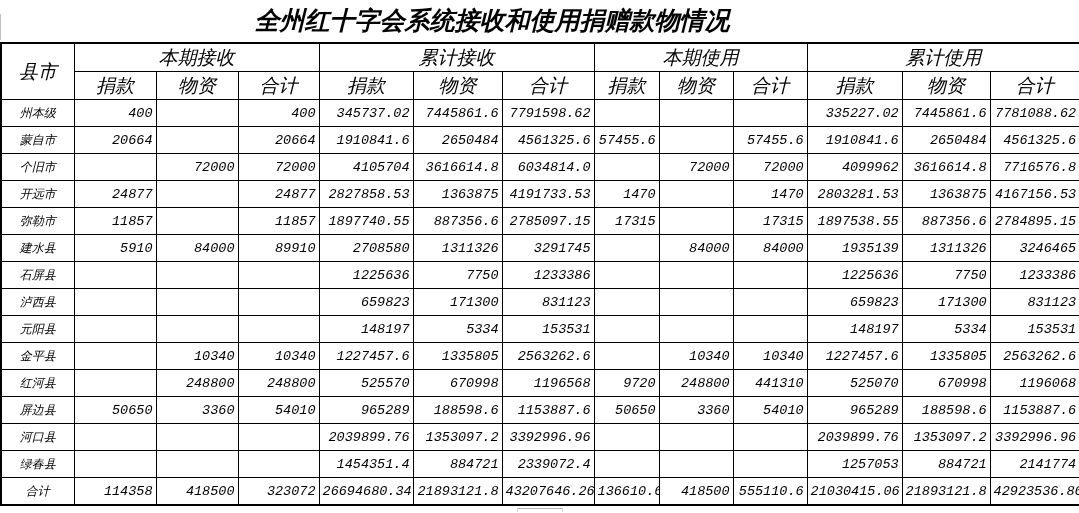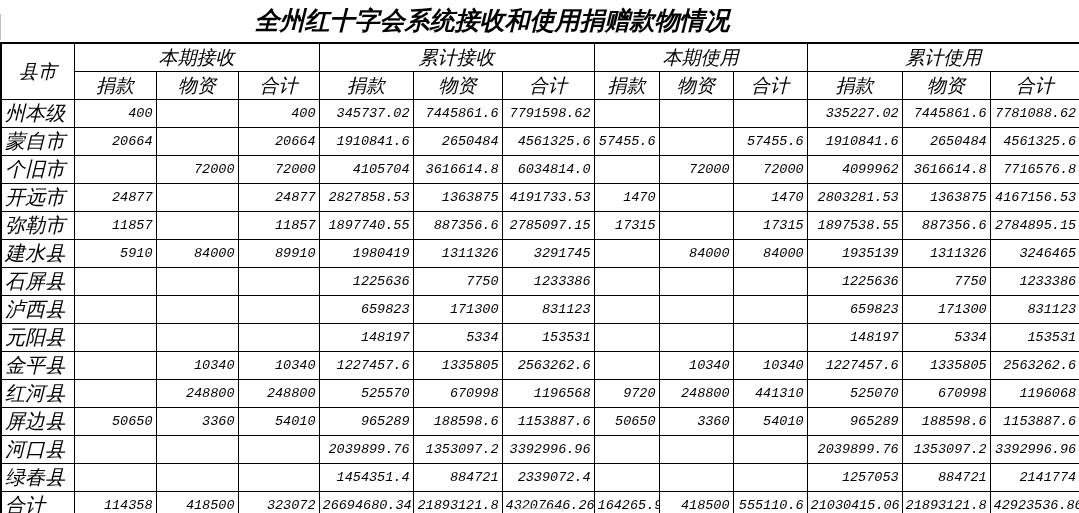--- a/index.html
+++ b/index.html
@@ -9,21 +9,21 @@
   .title{position:absolute;top:4px;left:0;width:984px;text-align:center;
          font-size:25px;font-weight:bold;white-space:nowrap;
          font-family:"Liberation Sans","DejaVu Sans",sans-serif;}
   table.tbl{position:absolute;left:0;top:42px;width:1079px;
             border-collapse:collapse;table-layout:fixed;
             border:2px solid #000;}
   .tbl th,.tbl td{border:1px solid #000;padding:0 3px;overflow:hidden;
                   white-space:nowrap;vertical-align:middle;}
   .tbl th{font-weight:normal;font-size:19px;text-align:center;height:27px;}
   .tbl td{height:26px;}
-  .tbl td.name-col{font-size:20px;}
+  .tbl td.name-col{font-size:12px;text-align:center;}
   .tbl td.num{font-family:"Liberation Mono","DejaVu Sans Mono",monospace;
               font-size:13.5px;text-align:right;}
   .artifact-left{position:absolute;left:0;top:14px;width:1px;height:26px;background:#c0c0c0;}
   .artifact-bottom{position:absolute;left:517px;top:508px;width:44px;height:3px;
                    border-top:1px solid #b4b4b4;border-left:1px solid #d4d4d4;
                    border-right:1px solid #d4d4d4;}
 </style>
 </head>
 <body>
 
@@ -144,21 +144,21 @@
           <td class="num">17315</td>
           <td class="num">1897538.55</td>
           <td class="num">887356.6</td>
           <td class="num">2784895.15</td>
         </tr>
         <tr>
           <td class="name-col">建水县</td>
           <td class="num">5910</td>
           <td class="num">84000</td>
           <td class="num">89910</td>
-          <td class="num">1980419</td>
+          <td class="num">2708580</td>
           <td class="num">1311326</td>
           <td class="num">3291745</td>
           <td class="num"></td>
           <td class="num">84000</td>
           <td class="num">84000</td>
           <td class="num">1935139</td>
           <td class="num">1311326</td>
           <td class="num">3246465</td>
         </tr>
         <tr>
@@ -282,21 +282,21 @@
           <td class="num">2141774</td>
         </tr>
         <tr>
           <td class="name-col">合计</td>
           <td class="num">114358</td>
           <td class="num">418500</td>
           <td class="num">323072</td>
           <td class="num">26694680.34</td>
           <td class="num">21893121.8</td>
           <td class="num">43207646.26</td>
-          <td class="num">164265.9</td>
+          <td class="num">136610.6</td>
           <td class="num">418500</td>
           <td class="num">555110.6</td>
           <td class="num">21030415.06</td>
           <td class="num">21893121.8</td>
           <td class="num">42923536.86</td>
         </tr>
       </tbody>
   </table>
 
   <div class="artifact-bottom"></div>

